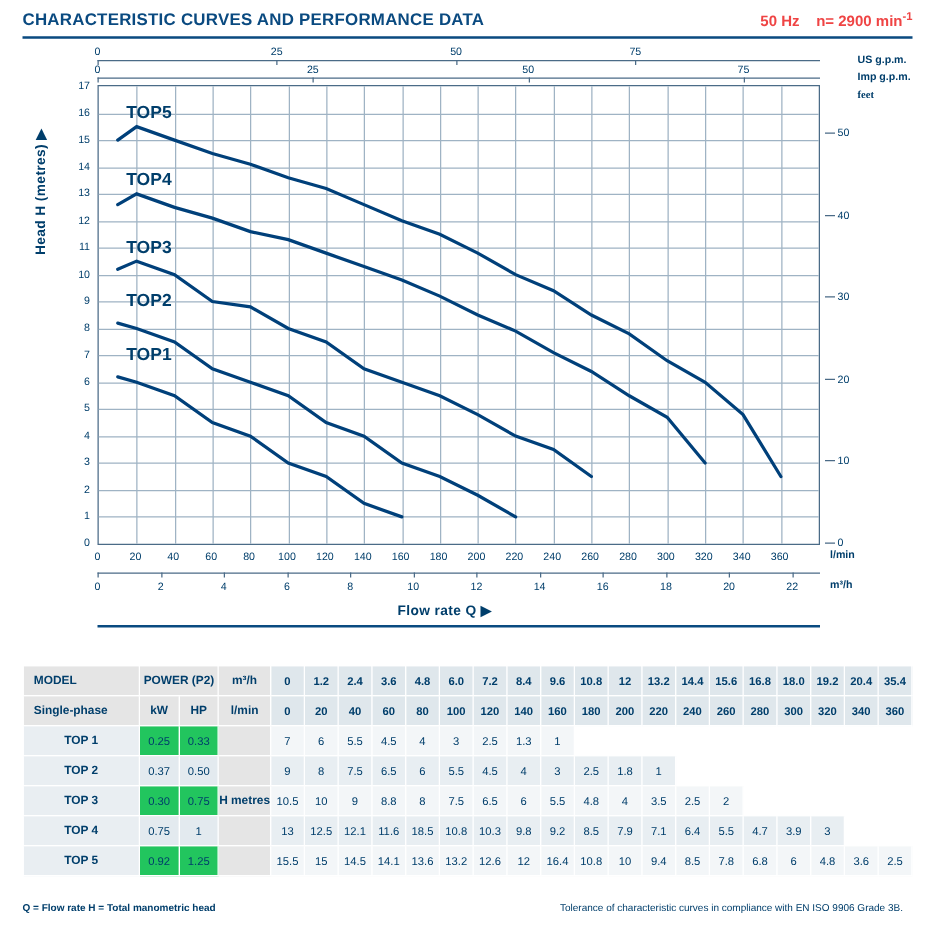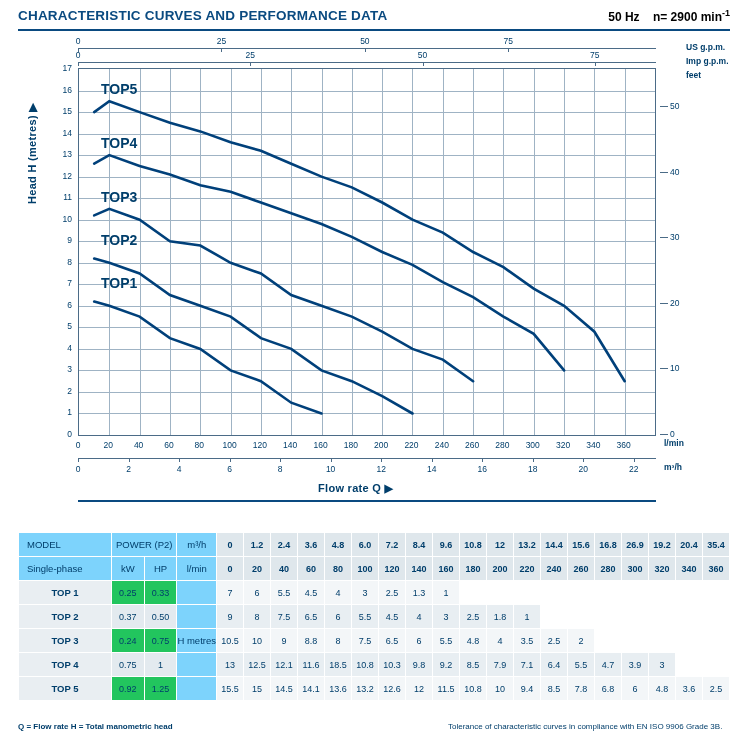--- a/index.html
+++ b/index.html
@@ -2,21 +2,21 @@
 <html><head>
 <meta charset="utf-8">
 <style>
   html,body{margin:0;padding:0;background:#fff;}
   body{width:746px;height:744px;font-family:"Liberation Sans",sans-serif;color:#003e6b;}
   .page{position:relative;width:610px;height:744px;}
 
   
   .hdr{position:absolute;left:18px;top:8px;width:712px;height:22px;}
   .hdr-title{position:absolute;left:0;top:0;font-size:13.5px;font-weight:bold;color:#0a4a80;letter-spacing:.2px;}
-  .hdr-right{position:absolute;right:0;top:0;font-size:12px;font-weight:bold;color:#000000;white-space:nowrap;}
+  .hdr-right{position:absolute;right:0;top:0;font-size:12px;font-weight:bold;color:#ef4444;white-space:nowrap;}
   .hdr-right span.sub{font-size:9px;vertical-align:super;}
   .hdr-rule{position:absolute;left:18px;top:29px;width:712px;height:2px;background:#0a4a80;}
 
   
   .chart{position:absolute;left:18px;top:34px;width:712px;height:470px;}
   .plot{position:absolute;left:60px;top:34px;width:578px;height:368px;border:1px solid #4b6b87;box-sizing:border-box;background:#fff;}
   .grid-v,.grid-h{position:absolute;background:#9fb3c4;}
   .grid-v{width:1px;top:0;bottom:0;}
   .grid-h{height:1px;left:0;right:0;}
 
@@ -29,21 +29,21 @@
   .unit{position:absolute;font-size:8.5px;font-weight:bold;color:#003e6b;}
   .tickrow{position:absolute;height:1px;background:#4b6b87;}
   .tick{position:absolute;width:1px;height:4px;background:#4b6b87;}
 
   .curvelabel{position:absolute;font-size:14px;font-weight:bold;color:#003e6b;}
 
   
   .tbl-wrap{position:absolute;left:18px;top:532px;width:712px;}
   table.dt{border-collapse:collapse;width:712px;font-size:9px;color:#003e6b;}
   table.dt td,table.dt th{border:1px solid #ffffff;padding:0;text-align:center;height:23px;}
-  .hcell{background:#7dd3fc;font-weight:normal;font-size:9.5px;}
+  .hcell{background:#e5e5e5;font-weight:bold;font-size:9.5px;}
   .hcell.l{text-align:left;padding-left:8px;}
   .lcell{background:#e9eef2;font-weight:bold;font-size:9.5px;text-align:left;padding-left:8px;}
   .vcell{background:#22c55e;}
   .vcell.alt{background:#e3eaef;}
   .num{background:#f3f6f8;}
   .num.alt{background:#e8eef2;}
   .qh{background:#dfe7ec;font-weight:bold;}
   .blank{background:#ffffff;border:1px solid #ffffff;}
   .footer{position:absolute;left:18px;top:722px;width:712px;font-size:8px;color:#003e6b;}
   .footer .left{position:absolute;left:0;top:0;font-weight:bold;}
@@ -60,21 +60,21 @@
       <span>50 Hz</span>&nbsp;&nbsp;&nbsp;
       <span>n= 2900 min</span><span class="sub">-1</span>
     </div>
   </div>
   <div class="hdr-rule"></div>
 
   <div class="chart">
 
     <div class="unit" style="left:668px;top:8px;">US g.p.m.</div>
     <div class="unit" style="left:668px;top:22px;">Imp g.p.m.</div>
-    <div class="unit" style="left:668px;top:36px;">feet</div>
+    <div class="unit" style="left:668px;top:36px;font-family:Liberation Serif, serif;">feet</div>
     <div class="unit" style="left:646px;top:404px;">l/min</div>
     <div class="unit" style="left:646px;top:428px;">m³/h</div>
 
     <div class="tickrow" style="left:60px;top:14px;width:578px;"></div>
     <div class="tickrow" style="left:60px;top:28px;width:578px;"></div>
 
     <div id="top-us-ticks">
         <div class="xlab" style="left: 47px; top: 2px;">0</div>
         <div class="tick" style="left: 60px; top: 14px;"></div>
         <div class="xlab" style="left: 190.432px; top: 2px;">25</div>
@@ -254,21 +254,21 @@
             <td class="qh" style="width: 26px;">6.0</td>
             <td class="qh" style="width: 26px;">7.2</td>
             <td class="qh" style="width: 26px;">8.4</td>
             <td class="qh" style="width: 26px;">9.6</td>
             <td class="qh" style="width: 26px;">10.8</td>
             <td class="qh" style="width: 26px;">12</td>
             <td class="qh" style="width: 26px;">13.2</td>
             <td class="qh" style="width: 26px;">14.4</td>
             <td class="qh" style="width: 26px;">15.6</td>
             <td class="qh" style="width: 26px;">16.8</td>
-            <td class="qh" style="width: 26px;">26.9</td>
+            <td class="qh" style="width: 26px;">18.0</td>
             <td class="qh" style="width: 26px;">19.2</td>
             <td class="qh" style="width: 26px;">20.4</td>
             <td class="qh" style="width: 26px;">35.4</td>
           </tr>
           <tr>
             <td class="hcell l">Single-phase</td>
             <td class="hcell">kW</td>
             <td class="hcell">HP</td>
             <td class="hcell">l/min</td>
             <td class="qh">0</td>
@@ -336,21 +336,21 @@
             <td class="blank"></td>
             <td class="blank"></td>
             <td class="blank"></td>
             <td class="blank"></td>
             <td class="blank"></td>
             <td class="blank"></td>
             <td class="blank"></td>
           </tr>
           <tr>
             <td class="lcell">TOP 3</td>
-            <td class="vcell">0.24</td>
+            <td class="vcell">0.30</td>
             <td class="vcell">0.75</td>
             <td class="hcell" style="white-space: nowrap;">H metres</td>
             <td class="num">10.5</td>
             <td class="num">10</td>
             <td class="num">9</td>
             <td class="num">8.8</td>
             <td class="num">8</td>
             <td class="num">7.5</td>
             <td class="num">6.5</td>
             <td class="num">6</td>
@@ -397,21 +397,21 @@
             <td class="vcell">1.25</td>
             <td class="hcell"></td>
             <td class="num">15.5</td>
             <td class="num">15</td>
             <td class="num">14.5</td>
             <td class="num">14.1</td>
             <td class="num">13.6</td>
             <td class="num">13.2</td>
             <td class="num">12.6</td>
             <td class="num">12</td>
-            <td class="num">11.5</td>
+            <td class="num">16.4</td>
             <td class="num">10.8</td>
             <td class="num">10</td>
             <td class="num">9.4</td>
             <td class="num">8.5</td>
             <td class="num">7.8</td>
             <td class="num">6.8</td>
             <td class="num">6</td>
             <td class="num">4.8</td>
             <td class="num">3.6</td>
             <td class="num">2.5</td>

